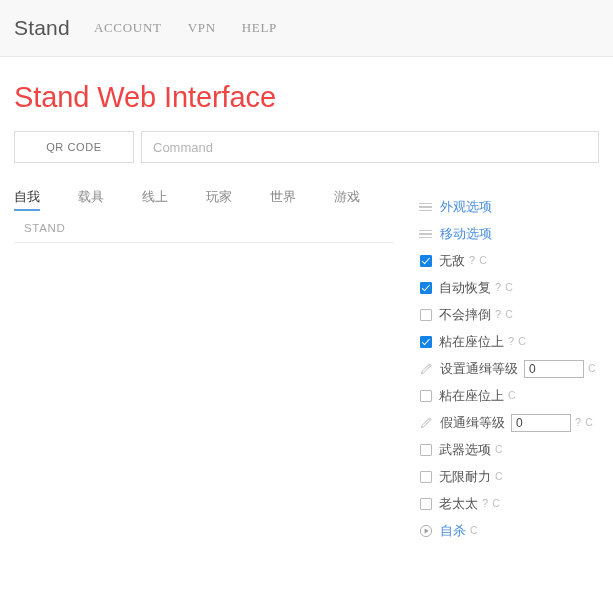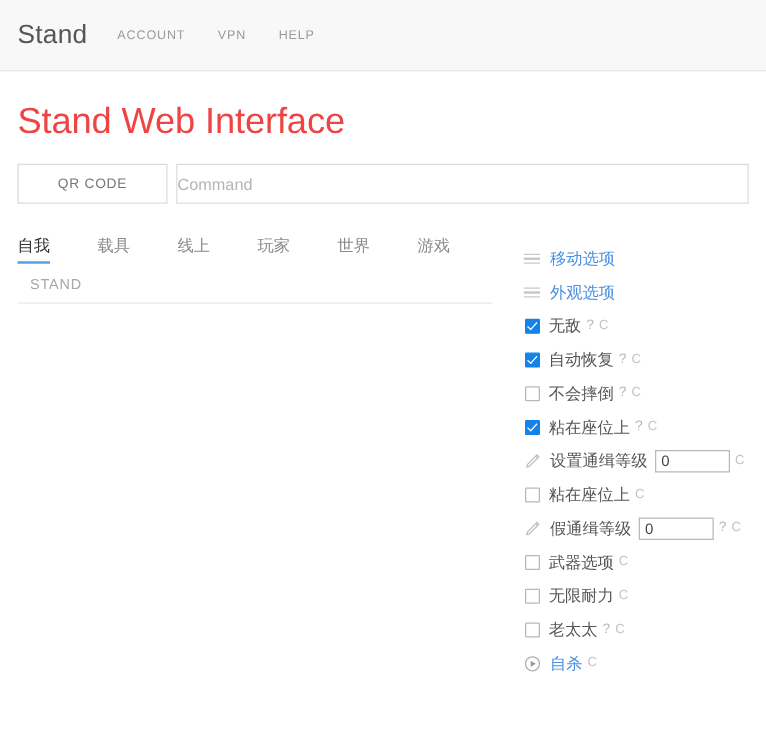--- a/index.html
+++ b/index.html
@@ -25,26 +25,27 @@
     box-sizing: border-box;
   }
   .brand {
     font-size: 21px;
     color: #555;
     letter-spacing: 0.2px;
     margin-right: 24px;
     text-decoration: none;
   }
   .nav-link {
-    font-size: 10px;
+    font-size: 13px;
     color: #9a9a9a;
     letter-spacing: 0.7px;
     margin-right: 26px;
     text-decoration: none;
     cursor: pointer;
+    font-family: Liberation Serif, serif;
   }
   .nav-link:last-child { margin-right: 4px; }
 
   
   .page-title {
     font-size: 29px;
     font-weight: normal;
     color: #ef4444;
     margin: 24px 0 0 14px;
     letter-spacing: -0.1px;
@@ -72,21 +73,21 @@
     box-sizing: border-box;
   }
   .cmd-input {
     flex: 1;
     height: 32px;
     margin-left: 7px;
     border: 1px solid #dcdcdc;
     background: #fff;
     font-size: 13px;
     color: #444;
-    padding: 0 0;
+    padding: 0 11px;
     box-sizing: border-box;
     outline: none;
     font-family: inherit;
   }
   .cmd-input::placeholder { color: #b5b5b5; }
 
   
   .tabs {
     margin: 27px 0 0 14px;
     display: flex;
@@ -253,29 +254,29 @@
   <div class="crumb-rule"></div>
 </div>
 
 <div class="options" id="option-list">
     <div class="opt-row">
       <span class="ico ico-hamburger">
         <i></i>
         <i></i>
         <i></i>
       </span>
+      <span class="opt-label link">外观选项</span>
+    </div>
+    <div class="opt-row">
+      <span class="ico ico-hamburger">
+        <i></i>
+        <i></i>
+        <i></i>
+      </span>
       <span class="opt-label link">移动选项</span>
-    </div>
-    <div class="opt-row">
-      <span class="ico ico-hamburger">
-        <i></i>
-        <i></i>
-        <i></i>
-      </span>
-      <span class="opt-label link">外观选项</span>
     </div>
     <div class="opt-row">
       <span class="ico-check on"></span>
       <span class="opt-label">无敌</span>
       <span class="hint">?</span>
       <span class="hotkey">C</span>
     </div>
     <div class="opt-row">
       <span class="ico-check on"></span>
       <span class="opt-label">自动恢复</span>

